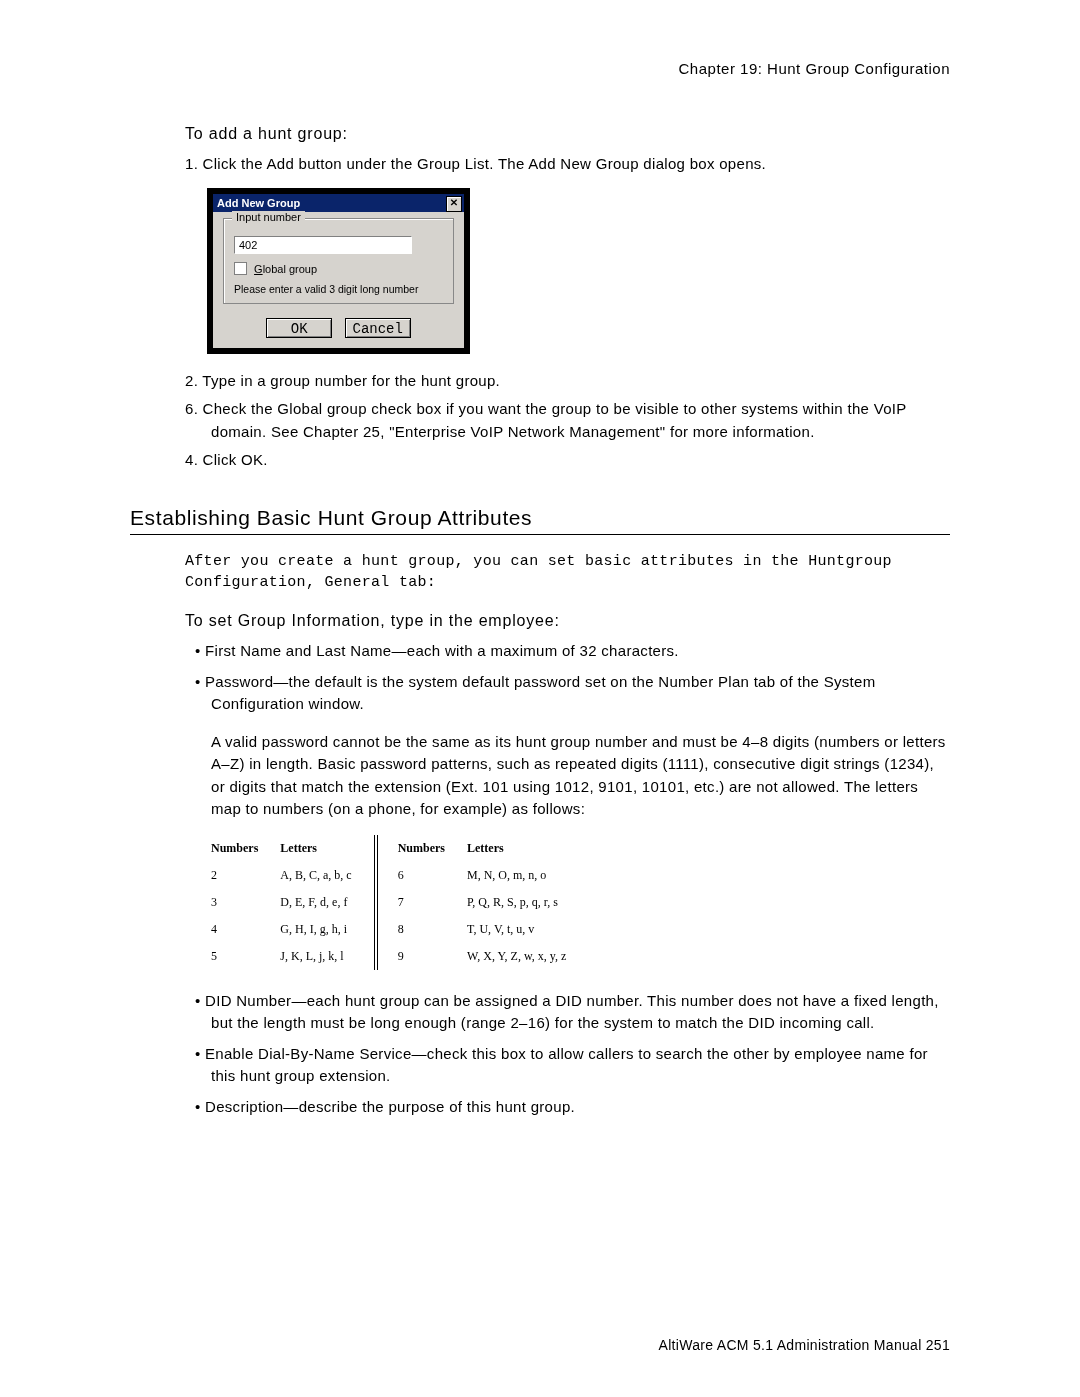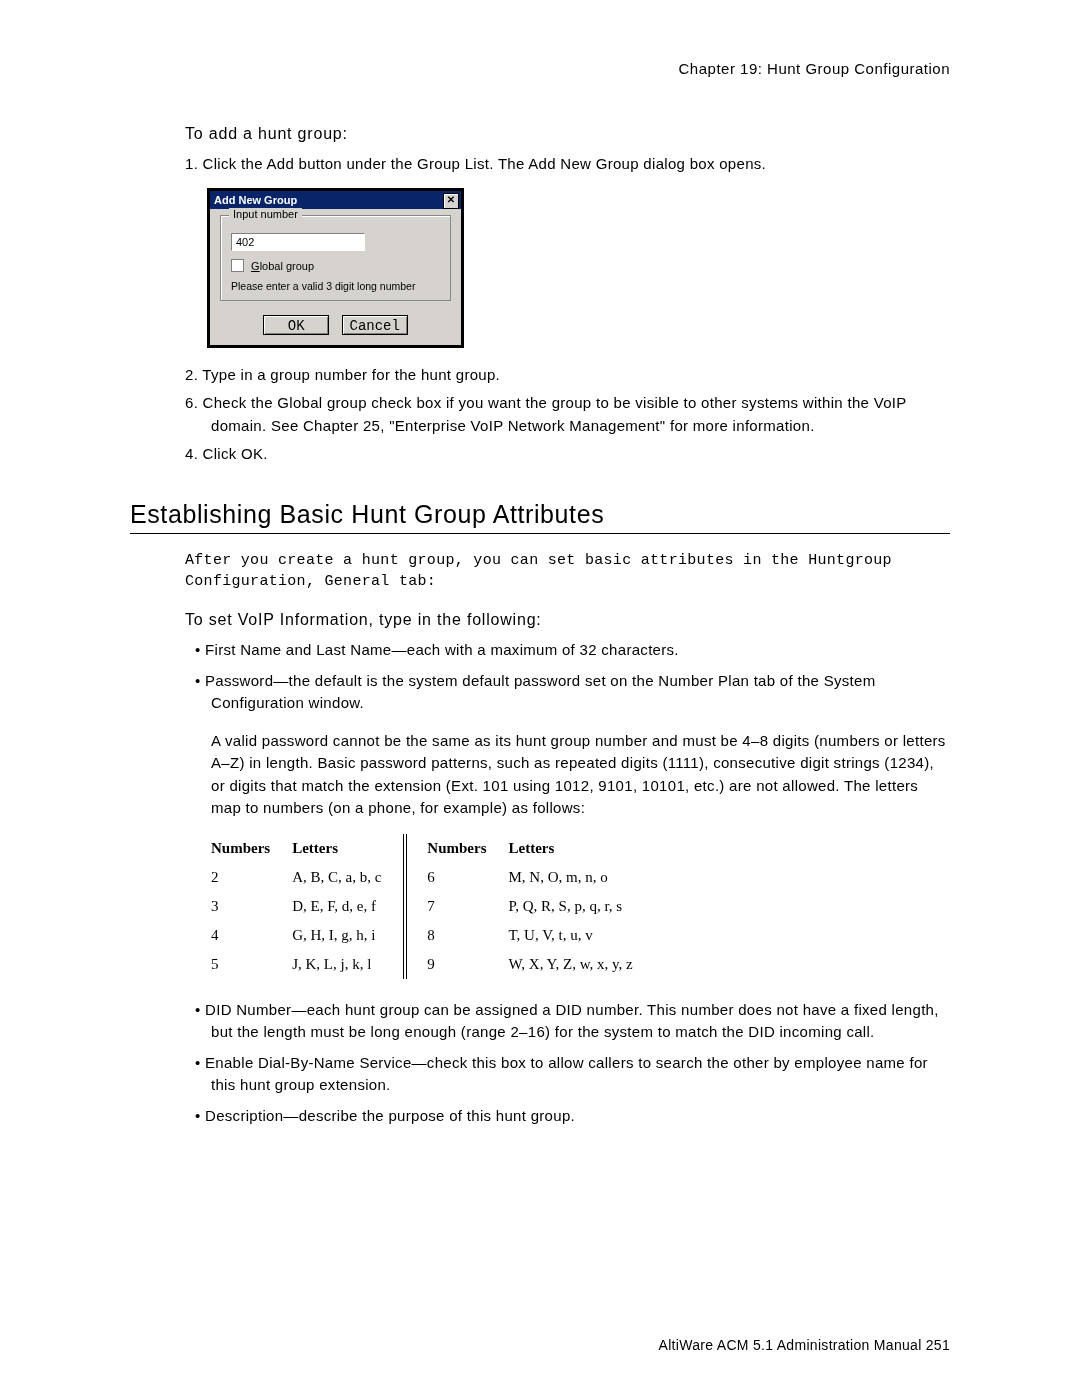--- a/index.html
+++ b/index.html
@@ -46,21 +46,21 @@
     list-style: none;
   }
   ol.steps li {
     margin-bottom: 6px;
     padding-left: 26px;
     text-indent: -26px;
   }
   .dialog {
     margin: 12px 0 16px 22px;
     width: 251px;
-    border: 3px solid #000000;
+    border: 6px solid #000000;
     background: #0ea5e9;
     font-family: Tahoma, Arial, sans-serif;
   }
   .dialog-title {
     background: #0a246a;
     color: #fff;
     height: 18px;
     line-height: 18px;
     font-size: 11px;
     font-weight: bold;
@@ -95,21 +95,21 @@
   .fieldset-legend {
     position: absolute;
     top: -8px;
     left: 8px;
     background: #d6d3ce;
     padding: 0 4px;
     font-size: 11px;
     color: #000;
   }
   .txt {
-    width: 134px;
+    width: 178px;
     height: 18px;
     border: 1px solid #808080;
     border-right-color: #fff;
     border-bottom-color: #fff;
     background: #fff;
     font-size: 11px;
     padding: 0 4px;
     box-sizing: border-box;
   }
   .chk-row {
@@ -140,21 +140,21 @@
     height: 20px;
     border: 1px solid #000;
     box-shadow: inset 1px 1px 0 #fff, inset -1px -1px 0 #808080;
     background: #d6d3ce;
     font-size: 14px;
     line-height: 18px;
     margin: 0 4px;
     font-family: Liberation Mono, monospace;
   }
   h2.section {
-    font-size: 25px;
+    font-size: 21px;
     font-weight: normal;
     letter-spacing: 0.6px;
     margin: 34px 0 4px 0;
   }
   hr.section-rule {
     border: none;
     border-top: 1px solid #000;
     margin: 2px 0 16px 0;
   }
   ul.bullets {
@@ -183,21 +183,21 @@
   }
   .letter-table {
     margin: 10px 0 20px 26px;
     display: flex;
   }
   .lt-col {
     display: table;
     border-collapse: collapse;
   }
   .lt-row { display: table-row; }
-  .lt-cell { display: table-cell; padding: 6px 22px 6px 0; font-size: 15px; font-family: "Times New Roman", serif; }
+  .lt-cell { display: table-cell; padding: 6px 22px 6px 0; font-size: 12px; font-family: "Times New Roman", serif; }
   .lt-head .lt-cell { font-weight: bold; }
   .vbar { width: 1px; background: #000; align-self: stretch; margin-right: 2px; }
   .vbar2 { width: 1px; background: #000; align-self: stretch; margin-left: 0px; margin-right: 20px; }
   .footer {
     position: absolute;
     bottom: 44px;
     right: 130px;
     font-size: 14px;
     letter-spacing: 0.3px;
   }
@@ -245,21 +245,21 @@
       <li>4.  Click OK.</li>
     </ol>
   </div>
 
   <h2 class="section">Establishing Basic Hunt Group Attributes</h2>
   <hr class="section-rule">
 
   <div class="content-indent">
     <p class="body-p">After you create a hunt group, you can set basic attributes in the Huntgroup Configuration, General tab:</p>
 
-    <p class="sub-head" style="margin-top:18px">To set VoIP Information, type in the following:</p>
+    <p class="sub-head" style="margin-top:18px">To set Group Information, type in the employee:</p>
 
     <ul class="bullets">
       <li>First Name and Last Name—each with a maximum of 32 characters.</li>
       <li>Password—the default is the system default password set on the Number Plan tab of the System Configuration window.</li>
     </ul>
 
     <p class="continued">A valid password cannot be the same as its hunt group number and must be 4–8 digits (numbers or letters A–Z) in length. Basic password patterns, such as repeated digits (1111), consecutive digit strings (1234), or digits that match the extension (Ext. 101 using 1012, 9101, 10101, etc.) are not allowed. The letters map to numbers (on a phone, for example) as follows:</p>
 
     <div class="letter-table">
       <div class="lt-col">

